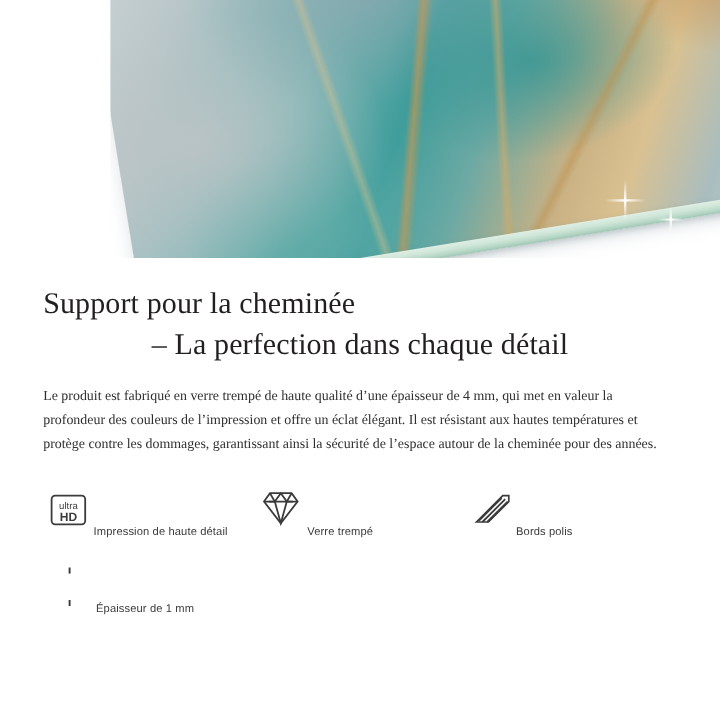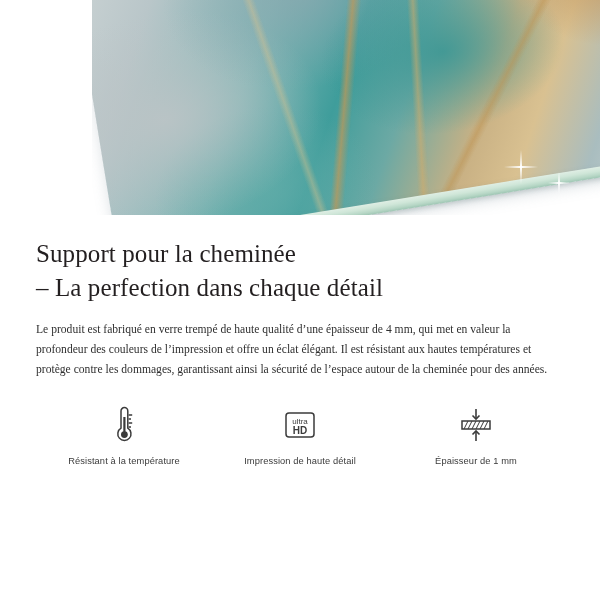--- a/index.html
+++ b/index.html
@@ -123,42 +123,42 @@
   }
   .headline {
     font-family: "Liberation Serif", serif;
     font-size: 25px;
     line-height: 1.34;
     color: #231f20;
     font-weight: 400;
     margin: 22px 0 0 0;
     letter-spacing: 0.1px;
   }
-  .headline .line2 { display: block; }
+  .headline .line2 { display: block; text-align: center; }
   .body-copy {
     margin: 16px 0 0 0;
     font-size: 11.6px;
     line-height: 1.72;
     color: #2f2f2f;
     max-width: 532px;
     font-family: Liberation Serif, serif;
   }
 
   
   .features {
     margin-top: 22px;
     display: grid;
     grid-template-columns: repeat(3, 1fr);
     row-gap: 18px;
     column-gap: 0;
   }
   .feature {
     display: flex;
-    flex-direction: column;
-    align-items: center;
+    flex-direction: row;
+    align-items: flex-end;
     justify-content: flex-start;
   }
   .feature-icon {
     height: 46px;
     display: flex;
     align-items: center;
     justify-content: center;
   }
   .feature-label {
     margin-top: 8px;
@@ -198,45 +198,58 @@
 
     <h1 class="headline">
       <span>Support pour la cheminée</span>
       <span class="line2">– La perfection dans chaque détail</span>
     </h1>
 
     <p class="body-copy">Le produit est fabriqué en verre trempé de haute qualité d’une épaisseur de 4 mm, qui met en valeur la profondeur des couleurs de l’impression et offre un éclat élégant. Il est résistant aux hautes températures et protège contre les dommages, garantissant ainsi la sécurité de l’espace autour de la cheminée pour des années.</p>
 
     <div class="features">
 
-      <div class="feature">
-        <div class="feature-icon">
-          <svg class="icon-svg" width="40" height="42" viewBox="0 0 40 42" fill="none" stroke="#3b3b3b" stroke-width="1.5">
-            <path d="M17 7a3.4 3.4 0 0 1 6.8 0v17.2a6.6 6.6 0 1 1-6.8 0z"></path>
-            <circle cx="20.4" cy="30.6" r="3.4" fill="#3b3b3b" stroke="none"></circle>
-            <rect x="19.3" y="13" width="2.2" height="15" fill="#3b3b3b" stroke="none"></rect>
-            <path d="M24.6 11h3.6M24.6 15h2.4M24.6 19h3.6M24.6 23h2.4"></path>
-          </svg>
-        </div>
-        <div class="feature-label">Résistant à la température</div>
-      </div>
 
       <div class="feature">
         <div class="feature-icon">
           <svg class="icon-svg" width="42" height="42" viewBox="0 0 42 42">
             <rect x="7" y="9" width="28" height="24" rx="3" fill="none" stroke="#3b3b3b" stroke-width="1.5"></rect>
             <text x="21" y="20" text-anchor="middle" font-family="Liberation Sans, sans-serif" font-size="8" fill="#3b3b3b">ultra</text>
             <text x="21" y="30" text-anchor="middle" font-family="Liberation Sans, sans-serif" font-size="10" font-weight="bold" fill="#3b3b3b">HD</text>
           </svg>
         </div>
         <div class="feature-label">Impression de haute détail</div>
       </div>
 
 
-
+      <div class="feature">
+        <div class="feature-icon">
+          <svg class="icon-svg" width="44" height="40" viewBox="0 0 44 40" fill="none" stroke="#3b3b3b" stroke-width="1.5">
+            <path d="M8 13 L13 6 h18 l5 7 -14 18z"></path>
+            <path d="M8 13 h28"></path>
+            <path d="M13 6 l4 7 -5 0"></path>
+            <path d="M31 6 l-4 7 5 0"></path>
+            <path d="M17 13 l5 18 5 -18"></path>
+            <path d="M17 13 l5 -7 5 7"></path>
+          </svg>
+        </div>
+        <div class="feature-label">Verre trempé</div>
+      </div>
+
+      <div class="feature">
+        <div class="feature-icon">
+          <svg class="icon-svg" width="42" height="40" viewBox="0 0 42 40" fill="none" stroke="#3b3b3b" stroke-width="1.5">
+            <path d="M9 30 L31 8 h5 v5 L19 30z" stroke-width="1.4"></path>
+            <path d="M14 30 L33 11"></path>
+            <path d="M18 30 L35 13"></path>
+            <path d="M11 29 L30 10"></path>
+          </svg>
+        </div>
+        <div class="feature-label">Bords polis</div>
+      </div>
 
       <div class="feature">
         <div class="feature-icon">
           <svg class="icon-svg" width="44" height="42" viewBox="0 0 44 42" fill="none" stroke="#3b3b3b" stroke-width="1.5">
             <path d="M22 5 v9" stroke-width="1.6"></path>
             <path d="M18.5 11.5 L22 15 l3.5 -3.5" stroke-width="1.6"></path>
             <rect x="8" y="17" width="28" height="8" stroke="#3b3b3b" fill="none"></rect>
             <path d="M10 25 L14 17 M14 25 L18 17 M18 25 L22 17 M22 25 L26 17 M26 25 L30 17 M30 25 L34 17" stroke-width="1"></path>
             <path d="M22 37 v-9" stroke-width="1.6"></path>
             <path d="M18.5 30.5 L22 27 l3.5 3.5" stroke-width="1.6"></path>

